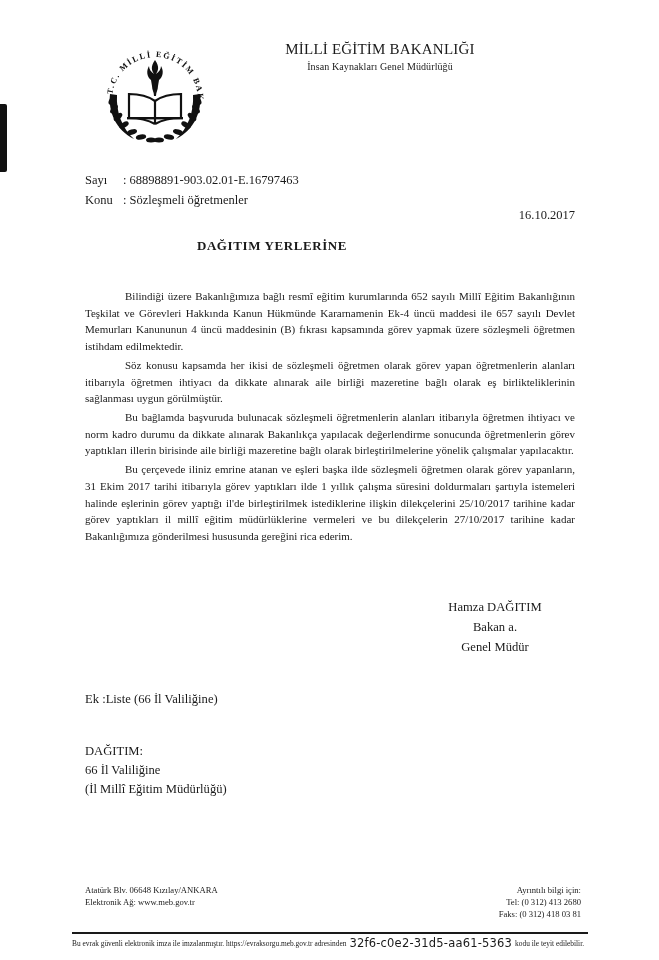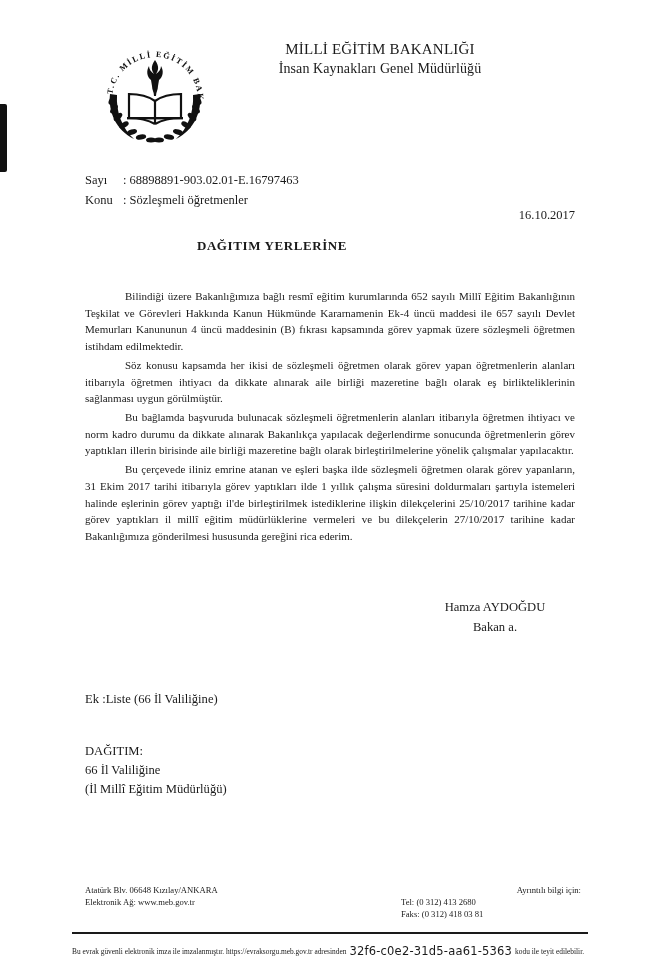--- a/index.html
+++ b/index.html
@@ -56,21 +56,21 @@
   }
   .org-tc {
     font-size: 14px;
     letter-spacing: 0.3px;
   }
   .org-ministry {
     font-size: 15px;
     letter-spacing: 0.2px;
   }
   .org-dept {
-    font-size: 14px;
+    font-size: 10px;
     letter-spacing: 0.1px;
   }
 
   
   .refblock {
     position: absolute;
     left: 85px;
     top: 170px;
     width: 490px;
     font-size: 12.5px;
@@ -160,36 +160,36 @@
     top: 0;
     white-space: nowrap;
   }
   .footer-right {
     position: absolute;
     right: 0;
     top: 0;
     width: 180px;
   }
   .footer-right .fr-head { text-align: right; }
-  .footer-right .fr-line { text-align: left; }
+  .footer-right .fr-line { text-align: right; }
 
   
   .esign {
     position: absolute;
     left: 72px;
     top: 932px;
     width: 516px;
   }
   .esign-rule {
     width: 100%;
     height: 1.6px;
     background: #1a1a1a;
   }
   .esign-text {
-    margin-top: 11px;
+    margin-top: 3px;
     font-size: 7.4px;
     line-height: 1.2;
     white-space: nowrap;
   }
   .esign-code {
     font-family: "DejaVu Sans", sans-serif;
     font-size: 11.5px;
     letter-spacing: 0.2px;
     vertical-align: -1px;
     padding: 0 3px;
@@ -271,22 +271,23 @@
   <div class="addressee">DAĞITIM YERLERİNE</div>
 
   <div class="body-copy">
     <p>Bilindiği üzere Bakanlığımıza bağlı resmî eğitim kurumlarında 652 sayılı Millî Eğitim Bakanlığının Teşkilat ve Görevleri Hakkında Kanun Hükmünde Kararnamenin Ek-4 üncü maddesi ile 657 sayılı Devlet Memurları Kanununun 4 üncü maddesinin (B) fıkrası kapsamında görev yapmak üzere sözleşmeli öğretmen istihdam edilmektedir.</p>
     <p>Söz konusu kapsamda her ikisi de sözleşmeli öğretmen olarak görev yapan öğretmenlerin alanları itibarıyla öğretmen ihtiyacı da dikkate alınarak aile birliği mazeretine bağlı olarak eş birlikteliklerinin sağlanması uygun görülmüştür.</p>
     <p>Bu bağlamda başvuruda bulunacak sözleşmeli öğretmenlerin alanları itibarıyla öğretmen ihtiyacı ve norm kadro durumu da dikkate alınarak Bakanlıkça yapılacak değerlendirme sonucunda  öğretmenlerin görev yaptıkları illerin birisinde aile birliği mazeretine bağlı olarak birleştirilmelerine yönelik çalışmalar yapılacaktır.</p>
     <p>Bu çerçevede iliniz emrine atanan ve eşleri başka ilde sözleşmeli öğretmen olarak görev yapanların, 31 Ekim 2017 tarihi itibarıyla görev yaptıkları ilde 1 yıllık çalışma süresini doldurmaları şartıyla istemeleri halinde eşlerinin görev yaptığı il'de birleştirilmek istediklerine ilişkin dilekçelerini 25/10/2017 tarihine kadar görev yaptıkları il millî eğitim müdürlüklerine vermeleri ve bu dilekçelerin 27/10/2017 tarihine kadar Bakanlığımıza gönderilmesi hususunda gereğini rica ederim.</p>
   </div>
 
   <div class="signature">
-    <div>Hamza AYDOĞDU</div>
+    <div>Hamza DAĞITIM</div>
     <div>Bakan a.</div>
+    <div>Genel Müdür</div>
   </div>
 
   <div class="ek-block">
     <div>Ek :Liste (66 İl Valiliğine)</div>
   </div>
 
   <div class="dagitim-block">
     <div>DAĞITIM:</div>
     <div>66 İl Valiliğine</div>
     <div>(İl Millî Eğitim Müdürlüğü)</div>

